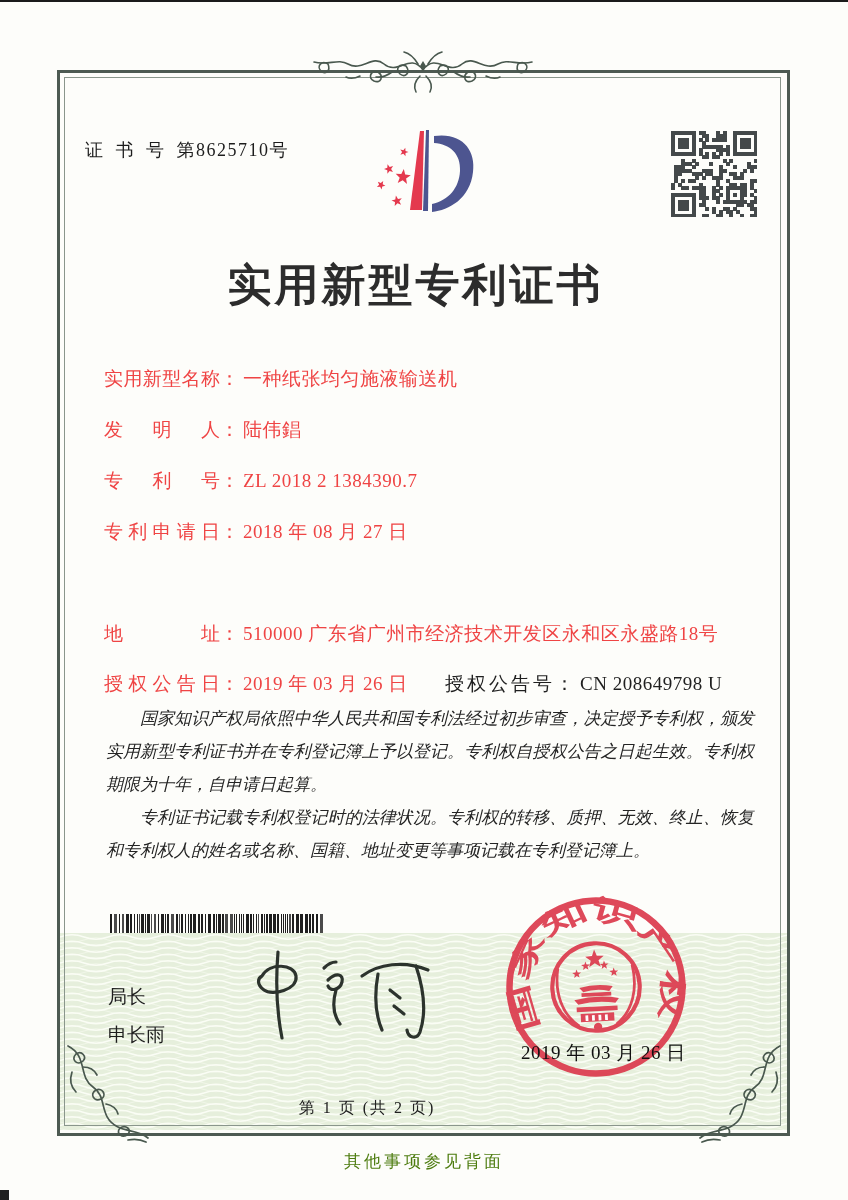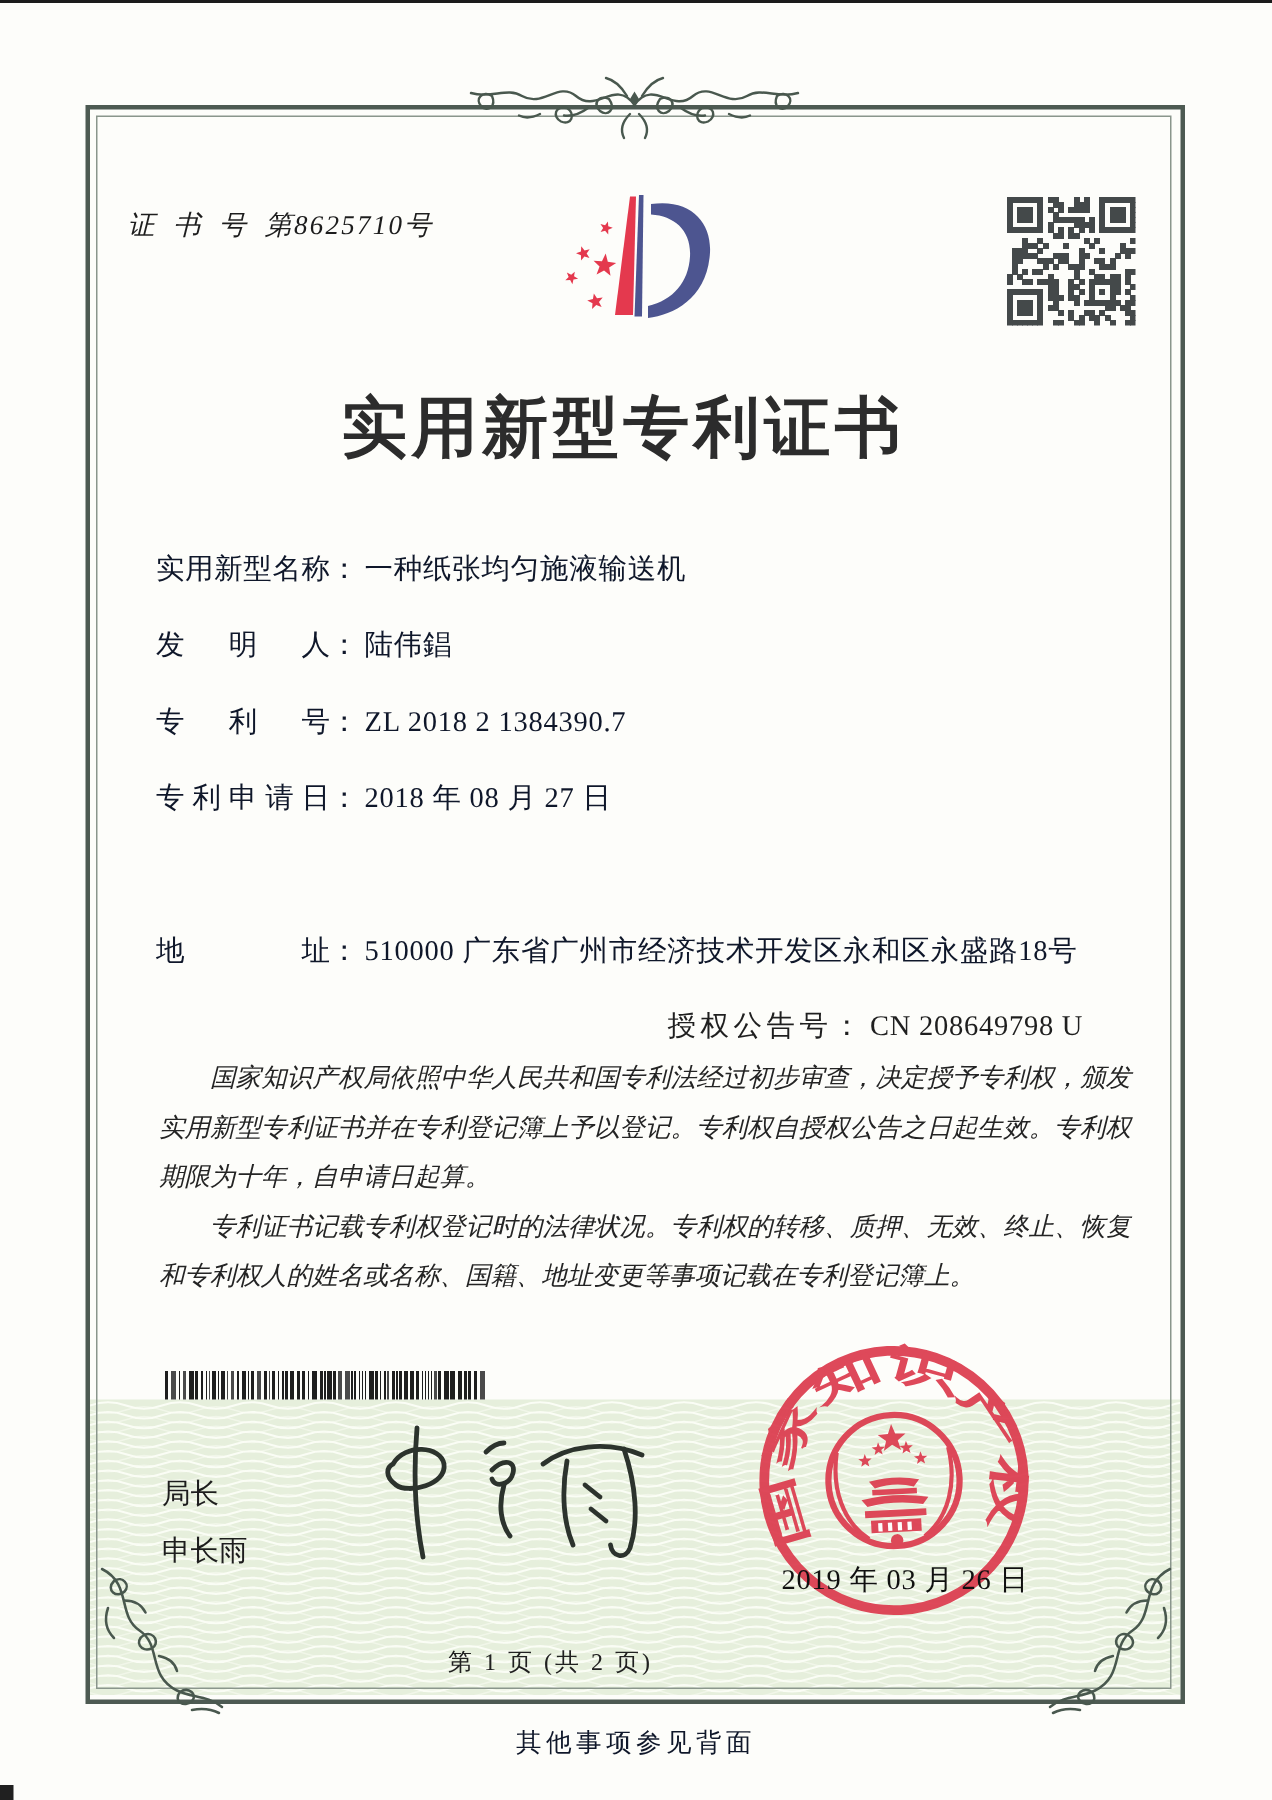--- a/index.html
+++ b/index.html
@@ -20,49 +20,49 @@
   
   .border-outer{position:absolute;left:57px;top:70px;width:727px;height:1060px;border:3px solid #4d5a52;z-index:2;pointer-events:none;}
   .border-inner{position:absolute;left:64px;top:77px;width:715px;height:1047px;border:1px solid #8a968c;z-index:2;pointer-events:none;}
 
   .orn{position:absolute;z-index:3;}
   .orn svg{display:block;}
   .orn-top{left:308px;top:42px;}
   .orn-bl{left:58px;top:1042px;}
   .orn-br{left:695px;top:1042px;transform:scaleX(-1);}
 
-  .cert-no{position:absolute;left:85px;top:138px;font-size:18px;letter-spacing:1.5px;word-spacing:5px;color:#1d1d1d;z-index:4;white-space:nowrap;font-style:italic;}
+  .cert-no{position:absolute;left:85px;top:138px;font-size:18px;letter-spacing:1.5px;word-spacing:5px;color:#1d1d1d;z-index:4;white-space:nowrap;}
 
   .logo{position:absolute;left:356px;top:122px;z-index:4;}
   .qr{position:absolute;left:671px;top:131px;z-index:4;}
 
   .title{position:absolute;left:0;right:17px;top:256px;text-align:center;font-size:44px;font-weight:700;letter-spacing:3px;color:#2c2c2c;z-index:4;white-space:nowrap;}
 
-  .frow{position:absolute;left:104px;font-size:19px;color:#0f172a;white-space:nowrap;z-index:4;}
+  .frow{position:absolute;left:104px;font-size:19px;color:#ef4444;white-space:nowrap;z-index:4;}
   .flabel{display:inline-block;width:116px;text-align:justify;text-align-last:justify;}
   .fcolon{display:inline-block;width:19px;}
   .fvalue{display:inline-block;margin-left:4px;letter-spacing:0.5px;}
   .r1{top:366px}.r2{top:417px}.r3{top:468px}.r4{top:519px}.r5{top:570px}.r6{top:621px}.r7{top:671px}
   .grant-cell{position:absolute;left:445px;top:671px;font-size:19px;color:#1f1f1f;white-space:nowrap;z-index:4;}
   .grant-label{letter-spacing:3px;}
   .grant-value{margin-left:6px;letter-spacing:0.5px;}
 
   .legal{position:absolute;left:106px;top:702px;width:648px;font-size:17px;line-height:33px;text-align:justify;color:#242424;z-index:4;}
   .legal p{margin:0;text-indent:34px;font-style:italic;}
 
   .barcode{position:absolute;left:110px;top:914px;z-index:4;}
 
   .director{position:absolute;left:108px;top:978px;font-size:19px;color:#1d1d1d;z-index:5;line-height:38px;}
   .signature{position:absolute;left:232px;top:946px;z-index:5;}
 
   .seal{position:absolute;left:503px;top:894px;width:186px;height:186px;z-index:5;transform:rotate(-3deg);opacity:0.92;}
   .seal-date{position:absolute;left:521px;top:1040px;font-size:19px;color:#101010;letter-spacing:0.5px;white-space:nowrap;z-index:6;}
 
   .page-number{position:absolute;left:57px;top:1098px;width:620px;text-align:center;font-size:16px;letter-spacing:2px;color:#202020;z-index:4;}
-  .back-note{position:absolute;left:0;right:0;top:1150px;text-align:center;font-size:17px;letter-spacing:3px;color:#0f172a;z-index:4;}
+  .back-note{position:absolute;left:0;right:0;top:1150px;text-align:center;font-size:17px;letter-spacing:3px;color:#4d7c0f;z-index:4;}
 </style>
 </head>
 <body>
 
 <div id="page">
 
   <div class="scan-top"></div>
   <div class="scan-corner"></div>
 
   <div class="band">
@@ -497,20 +497,23 @@
   </div>
   <div class="frow r3">
     <span class="flabel">专利号</span><span class="fcolon">：</span><span class="fvalue">ZL 2018 2 1384390.7</span>
   </div>
   <div class="frow r4">
     <span class="flabel">专利申请日</span><span class="fcolon">：</span><span class="fvalue">2018 年 08 月 27 日</span>
   </div>
   <div class="frow r6">
     <span class="flabel">地址</span><span class="fcolon">：</span><span class="fvalue">510000 广东省广州市经济技术开发区永和区永盛路18号</span>
   </div>
+  <div class="frow r7">
+    <span class="flabel">授权公告日</span><span class="fcolon">：</span><span class="fvalue">2019 年 03 月 26 日</span>
+  </div>
   <div class="grant-cell">
     <span class="grant-label">授权公告号</span><span>：</span><span class="grant-value">CN 208649798 U</span>
   </div>
 
   <div class="legal">
     <p>国家知识产权局依照中华人民共和国专利法经过初步审查，决定授予专利权，颁发实用新型专利证书并在专利登记簿上予以登记。专利权自授权公告之日起生效。专利权期限为十年，自申请日起算。</p>
     <p>专利证书记载专利权登记时的法律状况。专利权的转移、质押、无效、终止、恢复和专利权人的姓名或名称、国籍、地址变更等事项记载在专利登记簿上。</p>
   </div>
 
   <div class="barcode">

